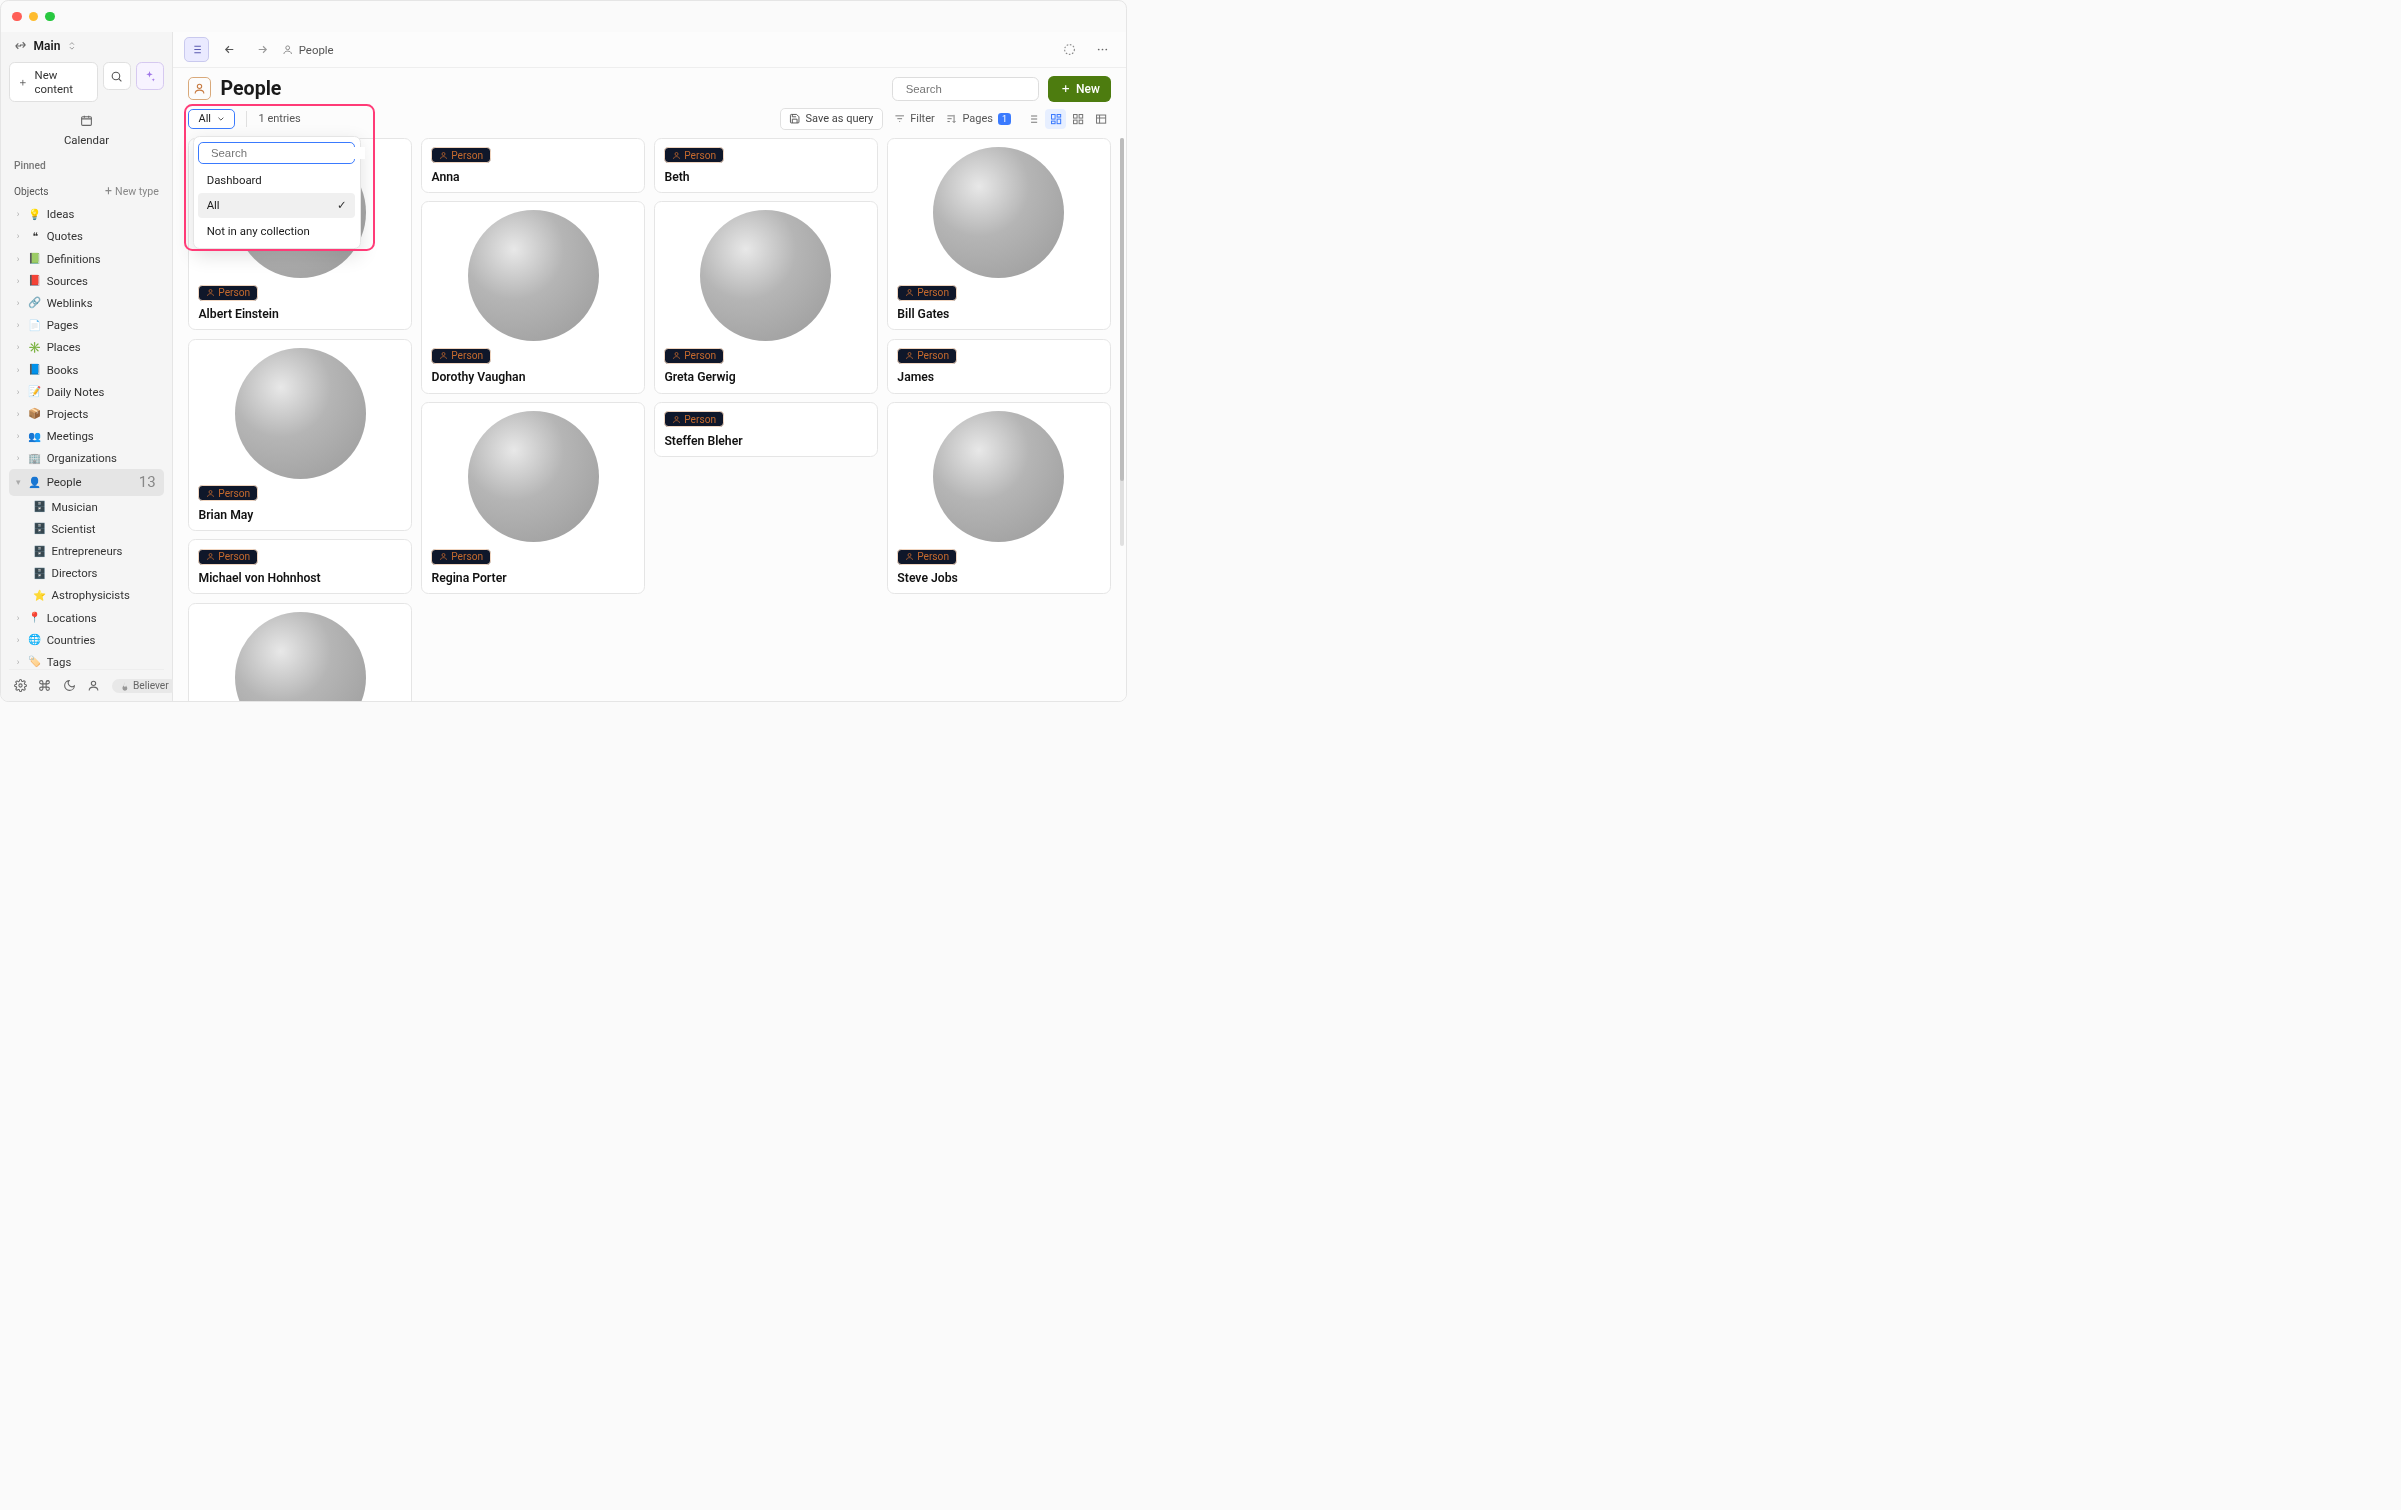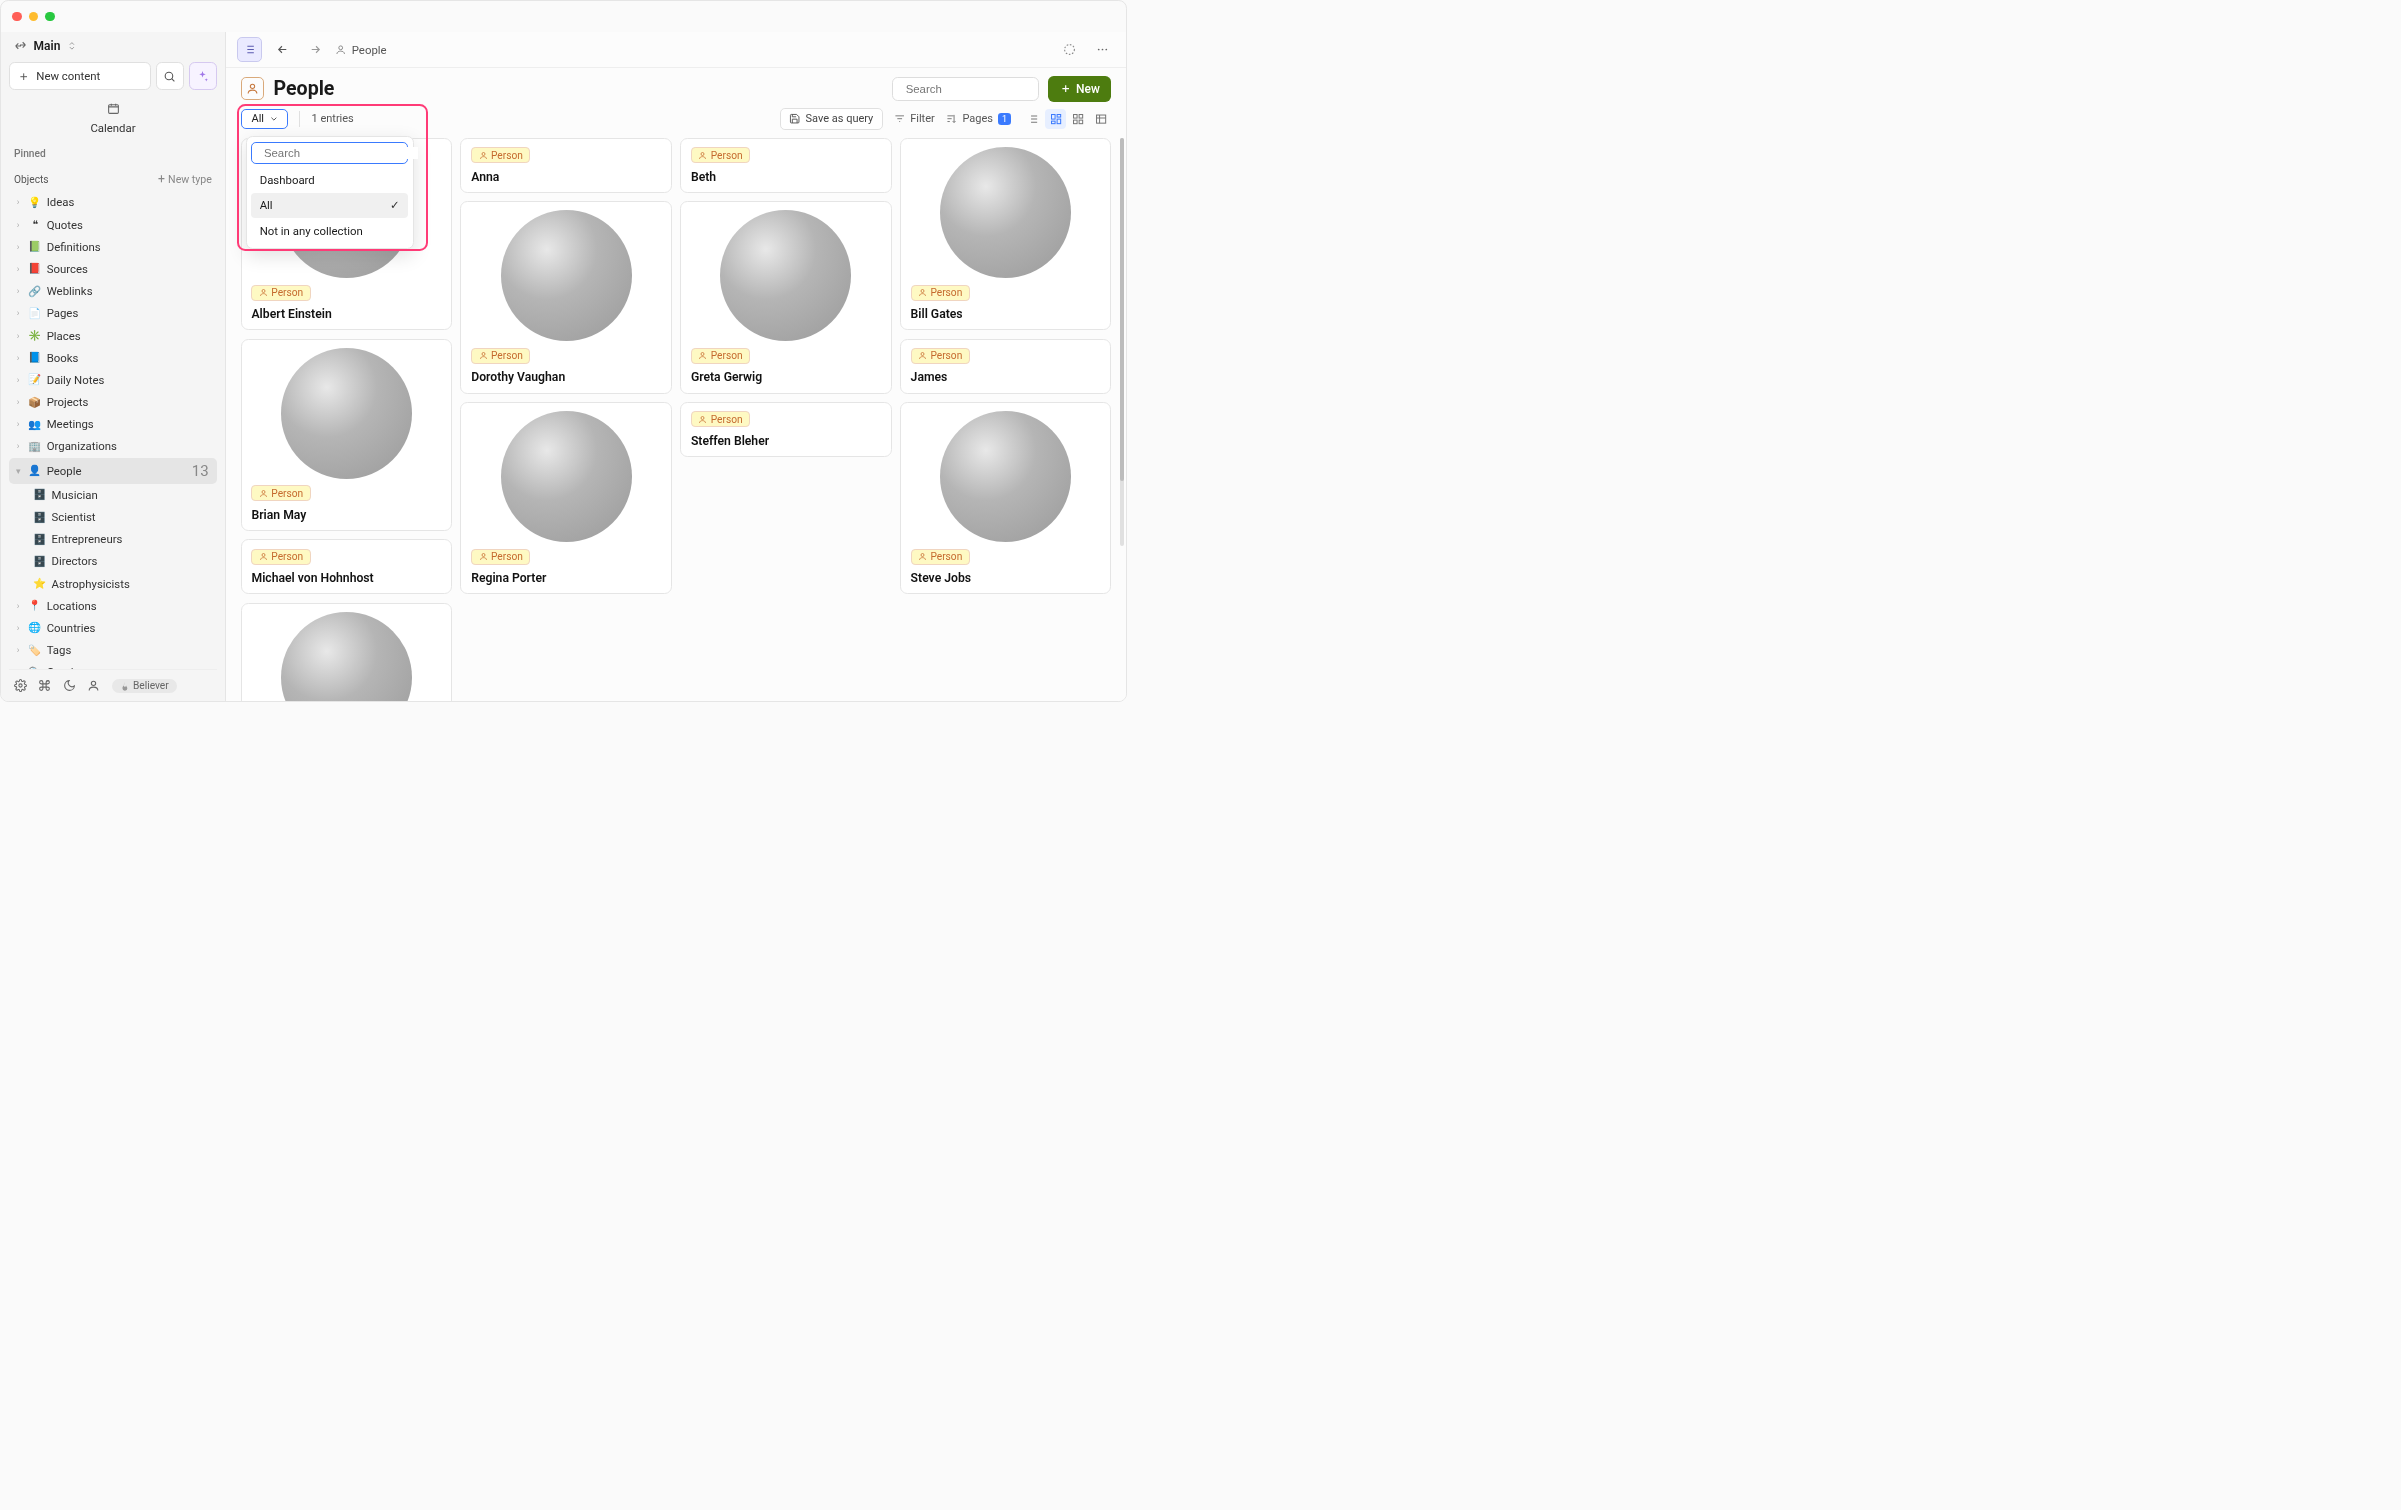--- a/index.html
+++ b/index.html
@@ -28,21 +28,21 @@
 .tl-red { background: #ff5f57; }
 .tl-yellow { background: #febc2e; }
 .tl-green { background: #28c840; }
 
 
 .app {
   display: flex;
   height: calc(100% - 31px);
 }
 .sidebar {
-  width: 225px;
+  width: 172px;
   background: #f5f5f5;
   border-right: 0.8px solid #e5e5e5;
   display: flex;
   flex-direction: column;
   padding: 3.3px 8.2px 0 8.2px;
   position: relative;
 }
 .main {
   flex: 1;
   display: flex;
@@ -284,21 +284,21 @@
   display: flex;
   flex-direction: column;
   gap: 6.5px;
 }
 .card .badge {
   align-self: flex-start;
   display: flex; align-items: center; gap: 3.3px;
   border: 0.8px solid #f0d5c0; color: #c56a2e;
   border-radius: 4.1px; padding: 1.6px 6.5px;
   font-size: 10.2px;
-  background: #fef9c3;
+  background: #0f172a;
 }
 .card .title { font-size: 12.2px; font-weight: 600; color: #111; }
 .card .avatar-wrap { display: flex; justify-content: center; }
 .card .avatar {
   width: 131px; height: 131px; border-radius: 50%;
   background: #ddd center/cover;
   display: flex; align-items: center; justify-content: center;
   font-size: 34px; color: #999; font-weight: 300;
   overflow: hidden;
 }

